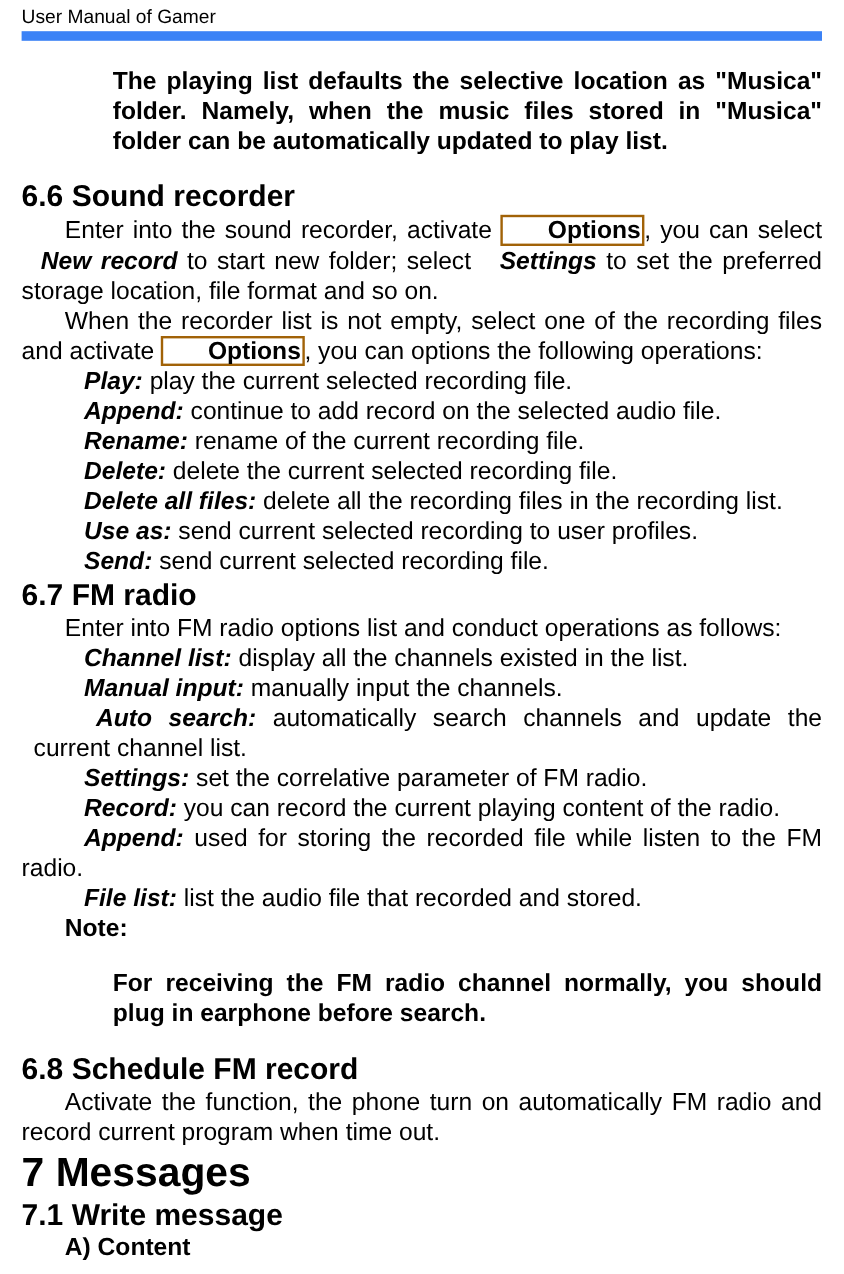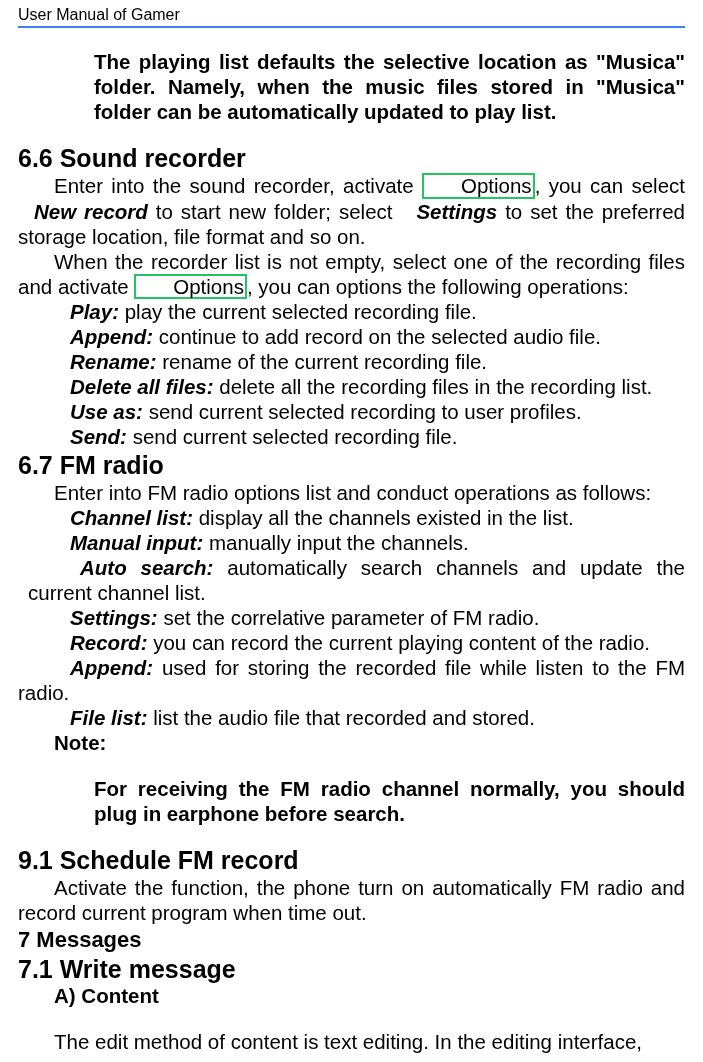--- a/index.html
+++ b/index.html
@@ -12,65 +12,65 @@
   }
   .page {
     width: 703px;
     box-sizing: border-box;
     padding: 6px 18px 20px 18px;
     position: relative;
   }
   .header-row {
     display: flex;
     align-items: flex-end;
-    border-bottom: 2px solid #3b82f6;
+    border-bottom: 8px solid #3b82f6;
     margin-bottom: 4px;
     padding-bottom: 2px;
   }
   .intro-note {
     font-weight: bold;
     font-size: 20.5px;
     line-height: 1.22;
     text-align: justify;
     margin-left: 76px;
     margin-right: 0;
   }
   .h2 {
     font-weight: bold;
     font-size: 25px;
     margin-top: 2px;
     margin-bottom: 0;
     margin-left: 0;
   }
   .h1 {
     font-weight: bold;
-    font-size: 22px;
+    font-size: 34px;
     margin-top: 2px;
     margin-bottom: 0;
   }
   .sub-h {
     font-weight: bold;
     font-size: 20.5px;
     margin-left: 36px;
     margin-top: 0;
   }
   .para {
     font-size: 20.5px;
     line-height: 1.22;
     text-align: justify;
     margin: 0;
   }
   .first-indent { text-indent: 36px; }
   .item-indent { text-indent: 36px; }
   .bold { font-weight: bold; }
   .italic { font-style: italic; margin-left: 16px; }
   .boxed {
-    border: 2px solid #22c55e;
+    border: 2px solid #a16207;
     padding: 0 1px;
-    font-weight: normal;
+    font-weight: bold;
     display: inline-block;
     line-height: 1.05;
   }
   .note-block {
     font-size: 20.5px;
     font-weight: bold;
     line-height: 1.22;
     text-align: justify;
     margin-left: 76px;
   }
@@ -89,37 +89,38 @@
   <p class="h2">6.6  Sound recorder</p>
   <p class="para first-indent">
     <span>Enter into the sound recorder, activate </span><span class="boxed">Options</span><span>, you can select </span><span class="bold italic">New record</span><span> to start new folder; select </span><span class="bold italic">Settings</span><span> to set the preferred storage location, file format and so on.</span>
   </p>
   <p class="para first-indent">
     <span>When the recorder list is not empty, select one of the recording files and activate </span><span class="boxed">Options</span><span>, you can options the following operations:</span>
   </p>
   <p class="para item-indent"><span class="bold italic">Play:</span><span> play the current selected recording file.</span></p>
   <p class="para item-indent"><span class="bold italic">Append:</span><span> continue to add record on the selected audio file.</span></p>
   <p class="para item-indent"><span class="bold italic">Rename:</span><span> rename of the current recording file.</span></p>
+  <p class="para item-indent"><span class="bold italic">Delete:</span><span> delete the current selected recording file.</span></p>
   <p class="para item-indent"><span class="bold italic">Delete all files:</span><span> delete all the recording files in the recording list.</span></p>
   <p class="para item-indent"><span class="bold italic">Use as:</span><span> send current selected recording to user profiles.</span></p>
   <p class="para item-indent"><span class="bold italic">Send:</span><span> send current selected recording file.</span></p>
 
   <p class="h2">6.7  FM radio</p>
   <p class="para first-indent">Enter into FM radio options list and conduct operations as follows:</p>
   <p class="para item-indent"><span class="bold italic">Channel list:</span><span> display all the channels existed in the list.</span></p>
   <p class="para item-indent"><span class="bold italic">Manual input:</span><span> manually input the channels.</span></p>
   <p class="para" style="text-indent:36px; padding-left:0; margin-left:10px; margin-right:0;"><span class="bold italic">Auto search:</span><span> automatically search channels and update the current channel list.</span></p>
   <p class="para item-indent"><span class="bold italic">Settings:</span><span> set the correlative parameter of FM radio.</span></p>
   <p class="para item-indent"><span class="bold italic">Record:</span><span> you can record the current playing content of the radio.</span></p>
   <p class="para item-indent"><span class="bold italic">Append:</span><span> used for storing the recorded file while listen to the FM radio.</span></p>
   <p class="para item-indent"><span class="bold italic">File list:</span><span> list the audio file that recorded and stored.</span></p>
   <p class="para item-indent bold">Note:</p>
   <p class="note-block">For receiving the FM radio channel normally, you should plug in earphone before search.</p>
 
-  <p class="h2">9.1   Schedule FM record</p>
+  <p class="h2">6.8   Schedule FM record</p>
   <p class="para first-indent">Activate the function, the phone turn on automatically FM radio and record current program when time out.</p>
 
   <p class="h1">7   Messages</p>
 
   <p class="h2">7.1  Write message</p>
   <p class="sub-h">A)   Content</p>
   <p class="para first-indent">The edit method of content is text editing. In the editing interface,</p>
 
 </div>
 

